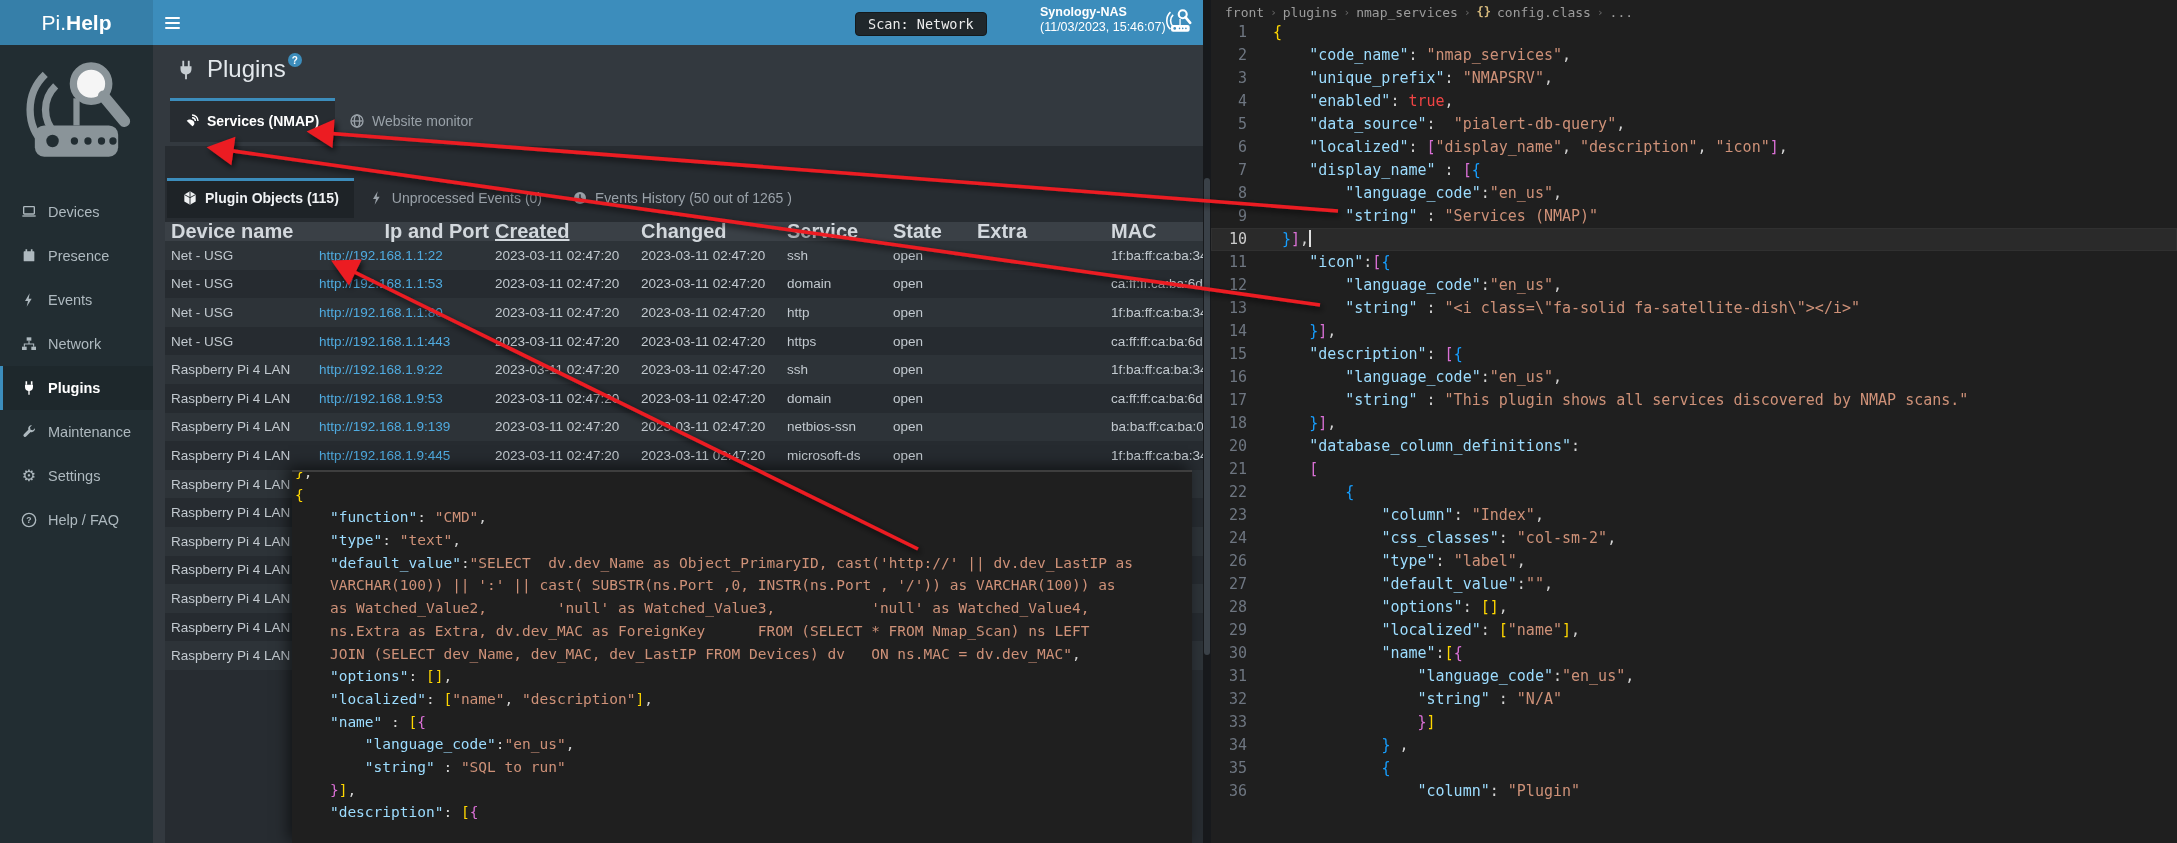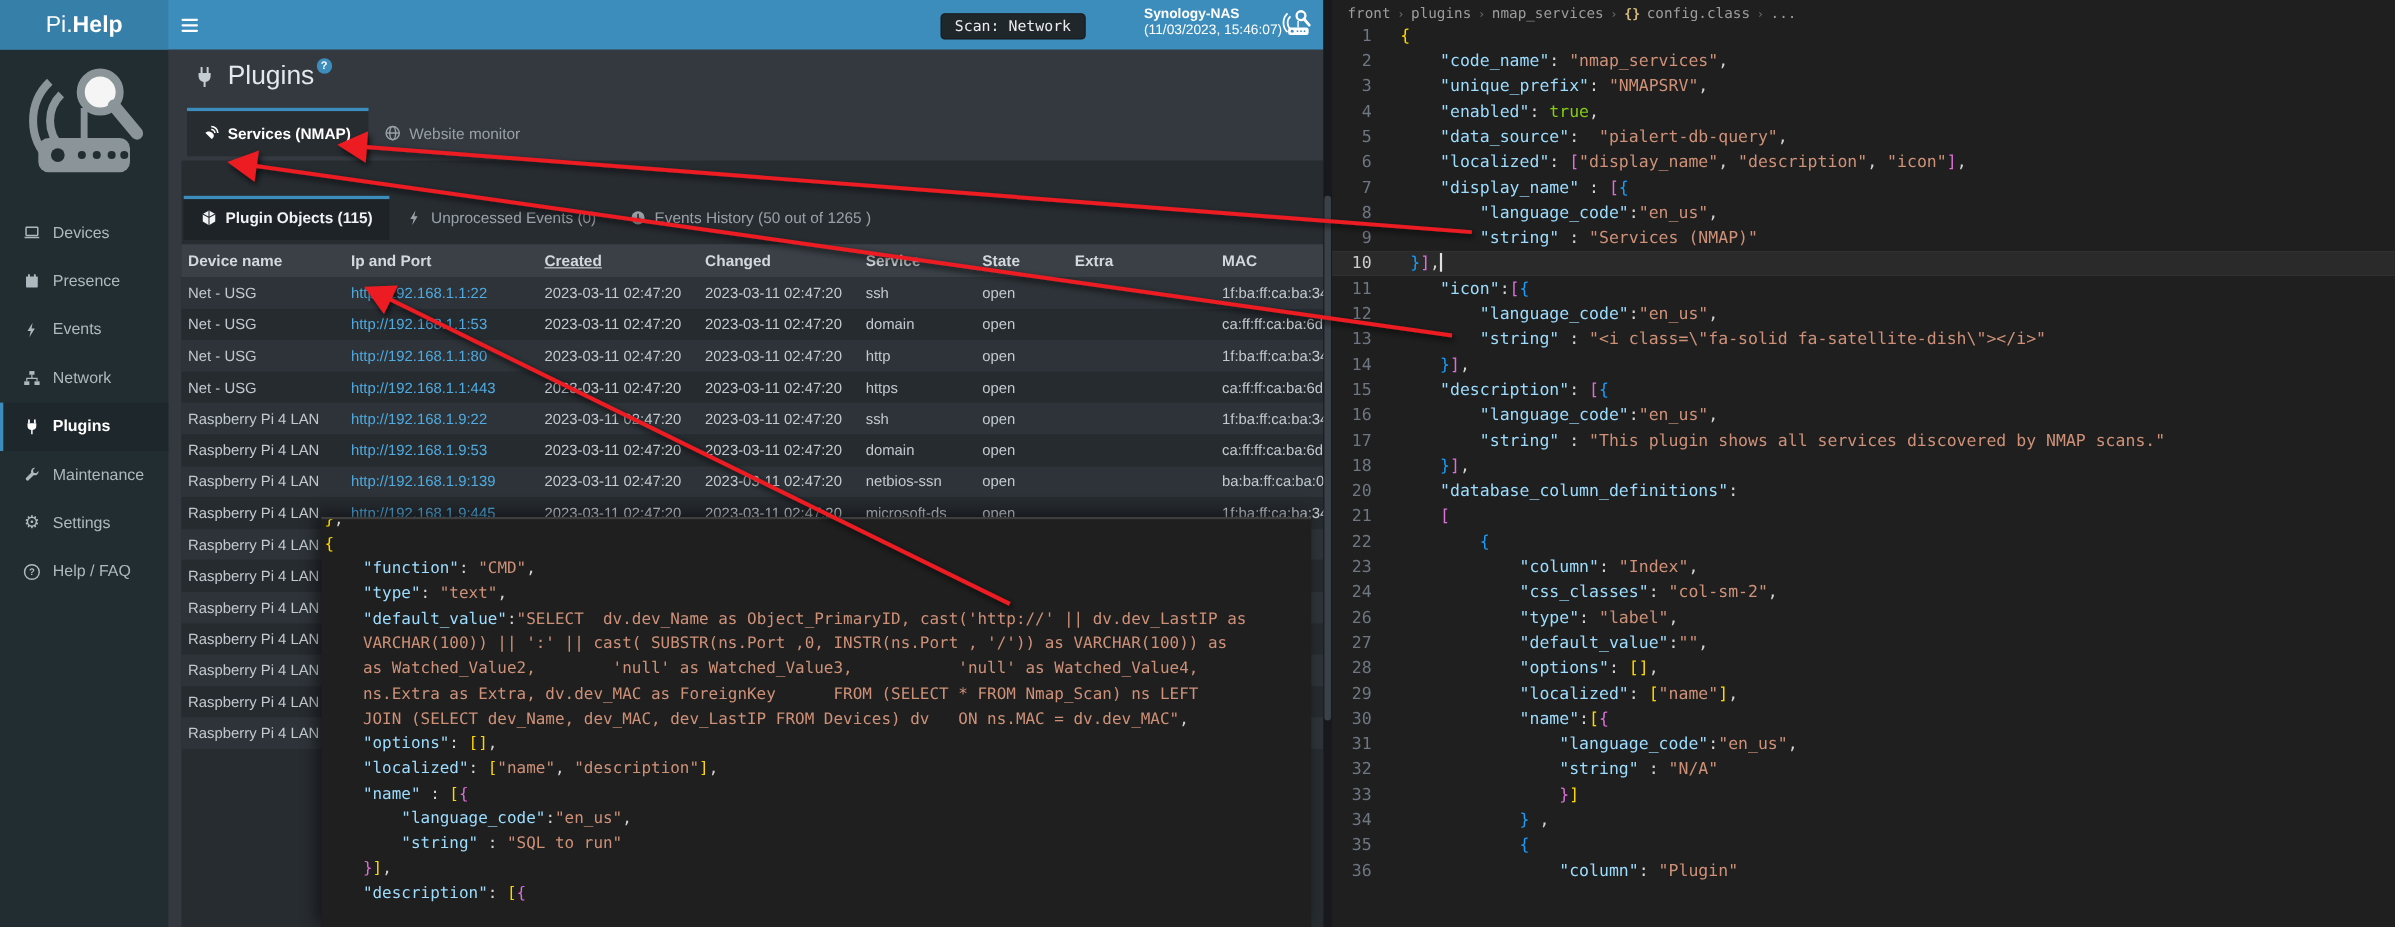--- a/index.html
+++ b/index.html
@@ -39,21 +39,21 @@
   .ptab.active:before{content:"";position:absolute;left:0;top:-3px;height:3px;width:100%;background:#3c8dbc;}
   .card{position:absolute;left:12px;top:101px;width:1038px;height:697px;background:#272c31;}
   .subtabs{position:absolute;left:2px;top:32px;display:flex;}
   .stab{padding:12px 15px;font-size:14px;color:#9aa2a9;display:flex;gap:7px;align-items:center;
         cursor:pointer;position:relative;}
   .stab.active{background:#1e2327;color:#f0f2f4;font-weight:700;}
   .stab.active:before{content:"";position:absolute;left:0;top:0;height:3px;width:100%;background:#3c8dbc;}
   
   .tbl{position:absolute;left:0;top:76px;width:1038px;font-size:13.5px;color:#c2c9cf;}
   .trow{display:flex;height:28.6px;align-items:center;}
-  .thead{background:#3a4046;font-weight:700;color:#d3d8dd;height:30px;font-size:14px;}
+  .thead{background:#3a4046;font-weight:700;color:#d3d8dd;height:19px;font-size:20px;}
   .trow:nth-child(odd):not(.thead){background:#262b30;}
   .trow:nth-child(even):not(.thead){background:#2d3338;}
   .tc{padding-left:6px;overflow:hidden;white-space:nowrap;flex:0 0 auto;}
   .tc.link{color:#4fabe0;cursor:pointer;}
   .cbx{width:13px;height:13px;background:#ccd3da;border-radius:2px;position:relative;cursor:pointer;}
   .cbx:after{content:"";position:absolute;left:4px;top:1px;width:4px;height:8px;
              border:solid #3a4046;border-width:0 2px 2px 0;transform:rotate(40deg);}
   
   .vstrip{position:absolute;left:1203px;top:0;width:8px;height:843px;background:#17191c;z-index:4;}
   .vthumb{position:absolute;left:1px;top:178px;width:6px;height:477px;background:#3a4148;border-radius:3px;}
@@ -72,21 +72,21 @@
   .cl.cur .gut{color:#cccccc;}
   .cursorbar{display:inline-block;width:2px;height:17px;background:#e0e0e0;vertical-align:-3px;}
   
   .sqlov{position:absolute;left:292px;top:470px;width:900px;height:373px;background:#1f1f1f;
          border-top:2px solid #3e3e3e;box-shadow:-4px -4px 14px rgba(0,0,0,.55);z-index:3;overflow:hidden;}
   .sqlov .cl{height:22.7px;line-height:22.7px;font-size:14.5px;}
   .sqlov .txt{position:absolute;left:3px;top:0;}
   
   .arrows{position:absolute;left:0;top:0;width:2177px;height:843px;z-index:6;pointer-events:none;}
   
-  .tk-key{color:#9cdcfe;}.tk-str{color:#ce9178;}.tk-kw{color:#84cc16;}
+  .tk-key{color:#9cdcfe;}.tk-str{color:#ce9178;}.tk-kw{color:#ef4444;}
   .tk-b0{color:#ffd700;}.tk-b1{color:#da70d6;}.tk-b2{color:#179fff;}.tk-pl{color:#d4d4d4;}
   svg.ic{display:block;}
 </style>
 </head>
 <body>
 
 <div class="stage">
 
   <div class="topbar">
     <div class="brand">
@@ -262,21 +262,21 @@
                 <circle cx="12" cy="12" r="9" fill="currentColor" stroke="none"></circle>
                 <path d="M12 6.5V12l3.5 2.5" stroke="#272c31" stroke-width="2.2"></path>
               </svg>
             </span>
             <span>Events History (50 out of 1265 )</span>
           </div>
         </div>
       <div class="tbl">
           <div class="trow thead">
             <div class="tc" style="width: 142px;">Device name</div>
-            <div class="tc" style="width: 170px;">Ip and Port</div>
+            <div class="tc" style="width: 170px; text-align: right;">Ip and Port</div>
             <div class="tc" style="width: 140px; text-decoration: underline;">Created</div>
             <div class="tc" style="width: 140px;">Changed</div>
             <div class="tc" style="width: 100px;">Service</div>
             <div class="tc" style="width: 78px;">State</div>
             <div class="tc" style="width: 128px;">Extra</div>
             <div class="tc" style="width: 110px;">MAC</div>
             <div class="tc" style="width: 30px;">Status</div>
           </div>
           <div class="trow">
             <div class="tc" style="width: 142px;">Net - USG</div>

